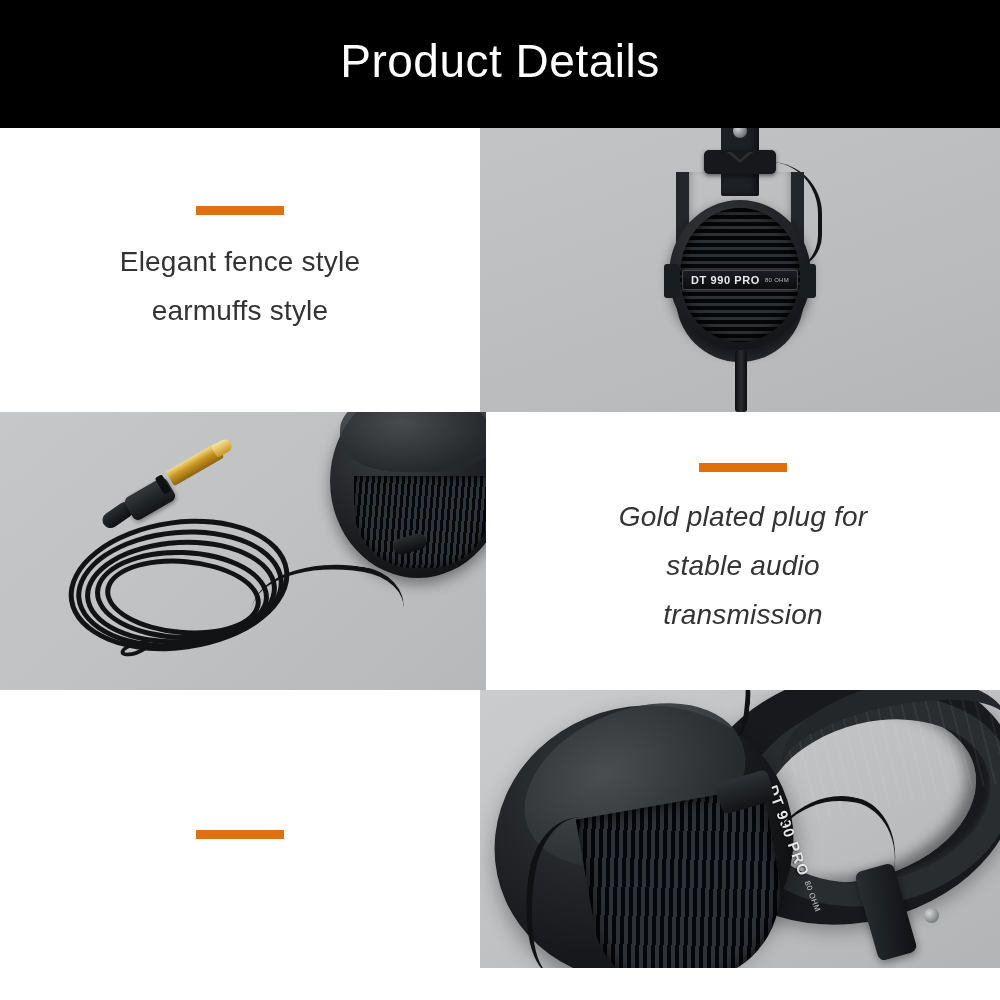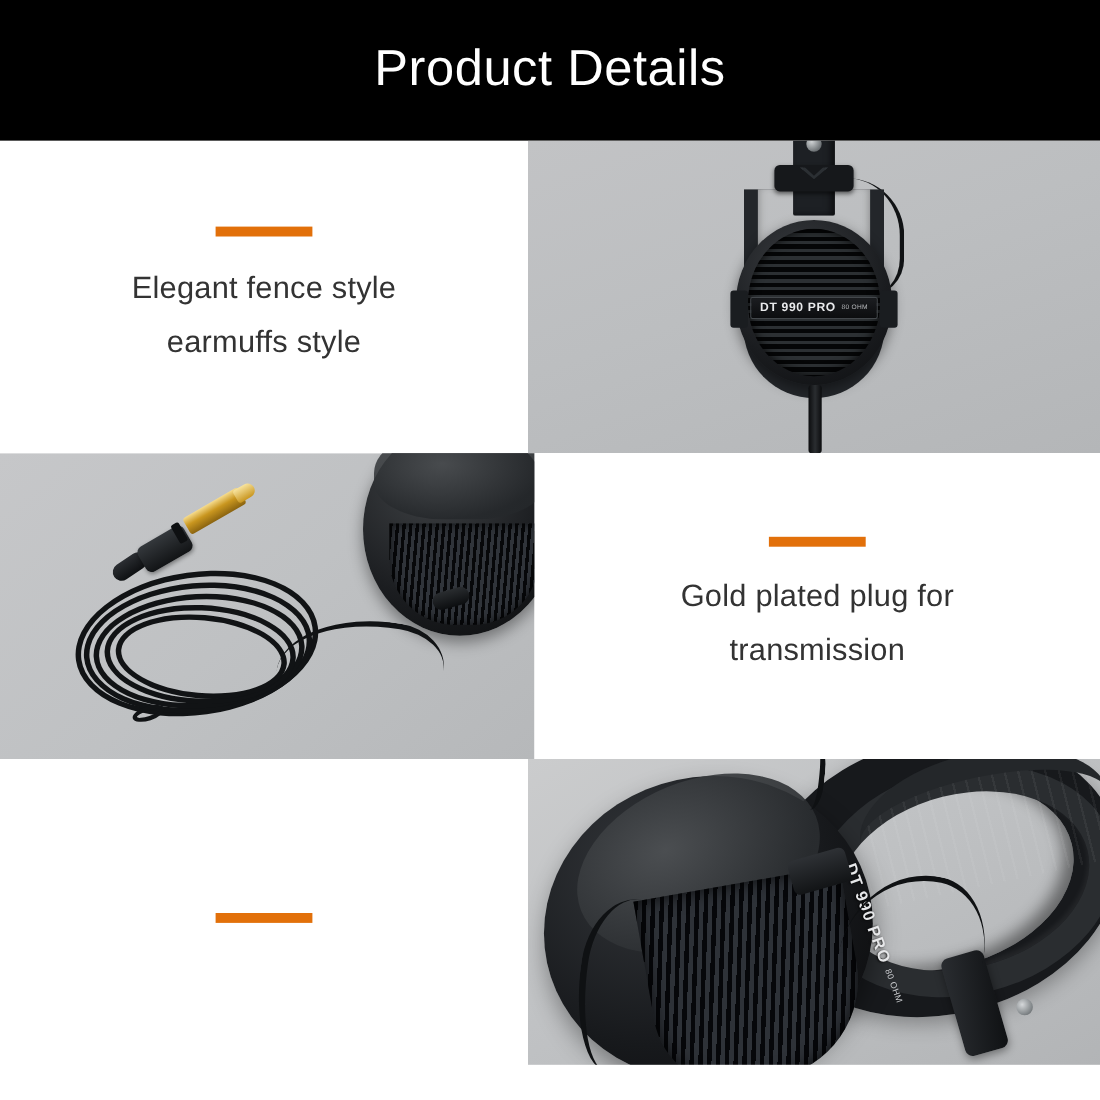--- a/index.html
+++ b/index.html
@@ -38,21 +38,21 @@
     display:flex; flex-direction:column;
     align-items:center; justify-content:center;
     background:#ffffff;
     padding:0 22px;
   }
 
   
   .w-left  { width:480px; }
   .w-right { width:520px; }
   .w-left-wide { width:486px; }
-  .w-right-narrow { width:514px; }
+  .w-right-narrow { width:514px;font-style:italic; }
 
   
   .accent-bar {
     width:88px; height:9px;
     background:#e2700a;
     margin-bottom:22px;
     flex:0 0 auto;
   }
   .accent-bar.bar-r2 { margin-bottom:20px; }
 
@@ -410,20 +410,21 @@
         <div class="p2-plug-ring"></div>
         <div class="p2-plug-gold"></div>
         <div class="p2-plug-tip"></div>
       </div>
     </div>
 
     <div class="cell cell-text w-right-narrow">
       <div class="accent-bar bar-r2"></div>
       <div class="caption">
         <span class="line">Gold plated plug for</span>
+        <span class="line">stable audio</span>
         <span class="line">transmission</span>
       </div>
     </div>
 
   </div>
 
   <div class="row row-3">
 
     <div class="cell cell-text w-left">
       <div class="accent-bar"></div>

